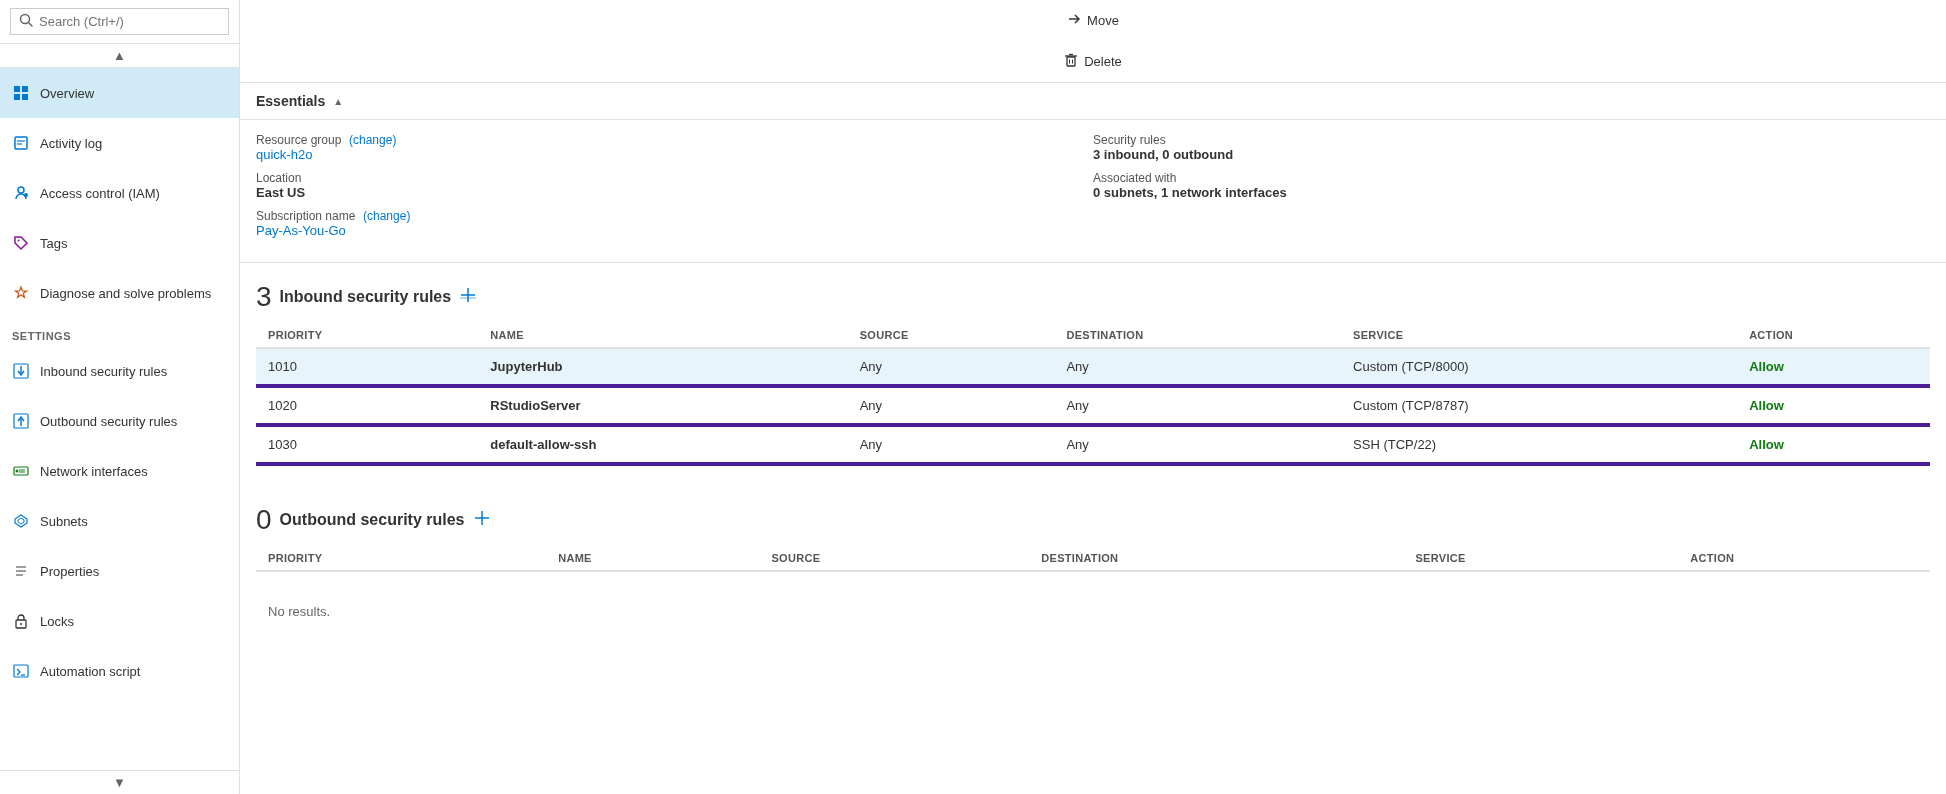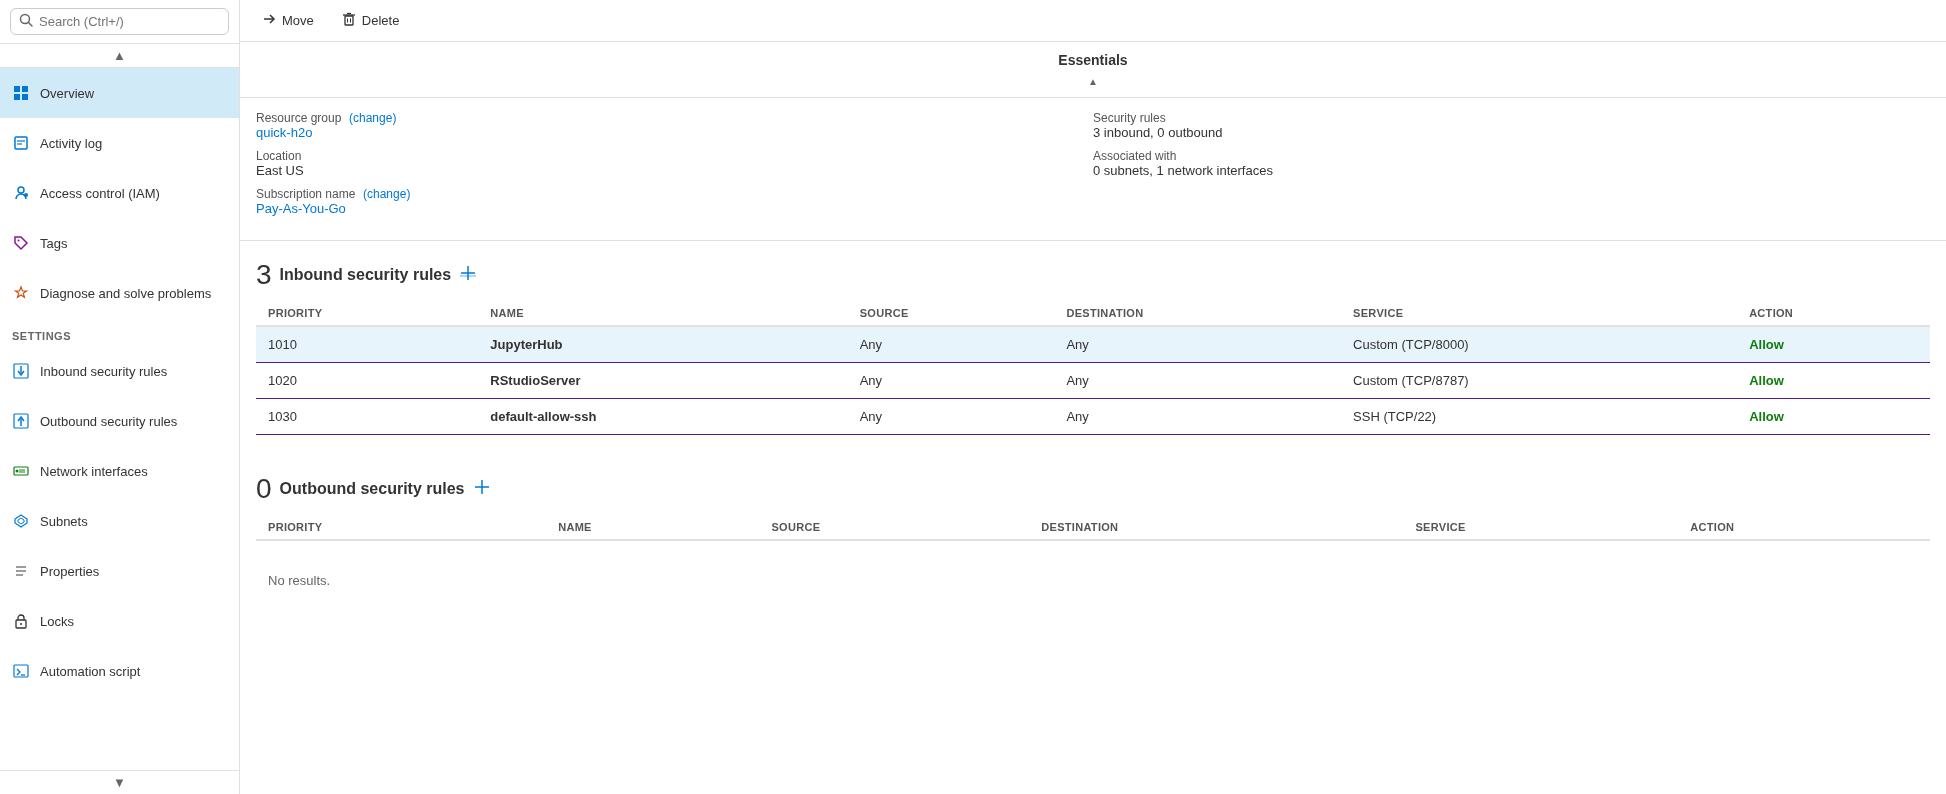--- a/index.html
+++ b/index.html
@@ -17,21 +17,21 @@
       overflow: hidden;
     }
     .search-bar {
       padding: 8px 10px;
       border-bottom: 1px solid #e0e0e0;
     }
     .search-input-wrapper {
       display: flex;
       align-items: center;
       border: 1px solid #ccc;
-      border-radius: 6px;
+      border-radius: 0;
       padding: 4px 8px;
       background: #fff;
     }
     .search-input-wrapper input {
       border: none;
       outline: none;
       font-size: 13px;
       width: 100%;
       color: #666;
     }
@@ -88,20 +88,21 @@
       overflow-x: hidden;
       background: #fff;
       padding: 0;
     }
     .toolbar {
       display: flex;
       align-items: center;
       padding: 8px 16px;
       border-bottom: 1px solid #e0e0e0;
       gap: 16px;
+      flex-direction: column;
     }
     .toolbar-btn {
       display: flex;
       align-items: center;
       gap: 6px;
       background: none;
       border: none;
       cursor: pointer;
       font-size: 13px;
       color: #333;
@@ -110,21 +111,20 @@
 
     
     .essentials-header {
       display: flex;
       align-items: center;
       padding: 10px 16px;
       border-bottom: 1px solid #e0e0e0;
       font-size: 14px;
       font-weight: 600;
       gap: 8px;
-      flex-direction: column;
     }
     .essentials-body {
       display: flex;
       padding: 12px 16px 16px 16px;
       border-bottom: 1px solid #e0e0e0;
       gap: 0;
     }
     .essentials-col {
       flex: 1;
     }
@@ -134,20 +134,21 @@
     .essentials-row {
       margin-bottom: 8px;
     }
     .essentials-label {
       font-size: 12px;
       color: #555;
     }
     .essentials-value {
       font-size: 13px;
       color: #333;
+      font-weight: bold;
     }
     .essentials-link {
       color: #0078d4;
       text-decoration: none;
       font-size: 13px;
     }
     .change-link {
       color: #0078d4;
       font-size: 12px;
       text-decoration: none;
@@ -193,21 +194,21 @@
       font-weight: 600;
       color: #555;
       padding: 6px 12px;
       border-bottom: 2px solid #e0e0e0;
       text-transform: uppercase;
       letter-spacing: 0.3px;
     }
     .data-table td {
       padding: 10px 12px;
       font-size: 13px;
-      border-bottom: 1px solid #4c1d95;
+      border-bottom: 4px solid #4c1d95;
     }
     .data-table tr.highlighted td {
       background: #e8f4fc;
     }
     .action-allow {
       color: #107c10;
       font-weight: 600;
     }
     .no-results {
       padding: 12px;

